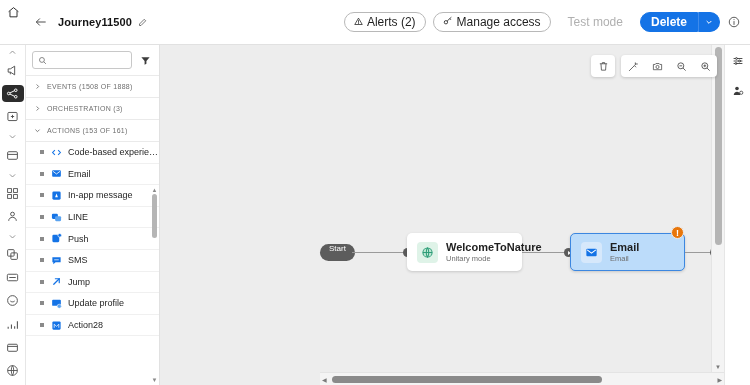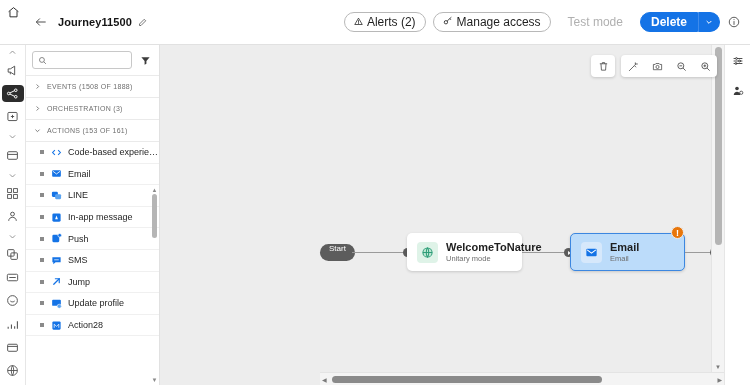--- a/index.html
+++ b/index.html
@@ -367,35 +367,35 @@
                 <rect x="2.5" y="5" width="19" height="14" rx="2" fill="#1473e6"></rect>
               <path d="M4 7l8 6 8-6" fill="none" stroke="#fff" stroke-width="1.8"></path>
               </svg>
           </span>
           <span class="item-label">Email</span>
         </div>
         <div class="item">
           <i class="grip"></i>
           <span class="ic">
             <svg width="11" height="11" viewBox="0 0 24 24">
+                <rect x="3" y="3" width="18" height="18" rx="3" fill="#1473e6"></rect>
+              <path d="M12 7.5 15 16h-6z" fill="#fff"></path>
+              </svg>
+          </span>
+          <span class="item-label">In-app message</span>
+        </div>
+        <div class="item">
+          <i class="grip"></i>
+          <span class="ic">
+            <svg width="11" height="11" viewBox="0 0 24 24">
                 <rect x="2" y="4" width="13" height="11" rx="2.5" fill="#1473e6"></rect>
               <rect x="9" y="9" width="13" height="11" rx="2.5" fill="#5aa3f0"></rect>
               </svg>
           </span>
           <span class="item-label">LINE</span>
-        </div>
-        <div class="item">
-          <i class="grip"></i>
-          <span class="ic">
-            <svg width="11" height="11" viewBox="0 0 24 24">
-                <rect x="3" y="3" width="18" height="18" rx="3" fill="#1473e6"></rect>
-              <path d="M12 7.5 15 16h-6z" fill="#fff"></path>
-              </svg>
-          </span>
-          <span class="item-label">In-app message</span>
         </div>
         <div class="item">
           <i class="grip"></i>
           <span class="ic">
             <svg width="11" height="11" viewBox="0 0 24 24">
                 <rect x="3" y="4" width="15" height="16" rx="2.5" fill="#1473e6"></rect>
               <circle cx="19" cy="5" r="4" fill="#1473e6" stroke="#fff" stroke-width="1.5"></circle>
               </svg>
           </span>
           <span class="item-label">Push</span>

